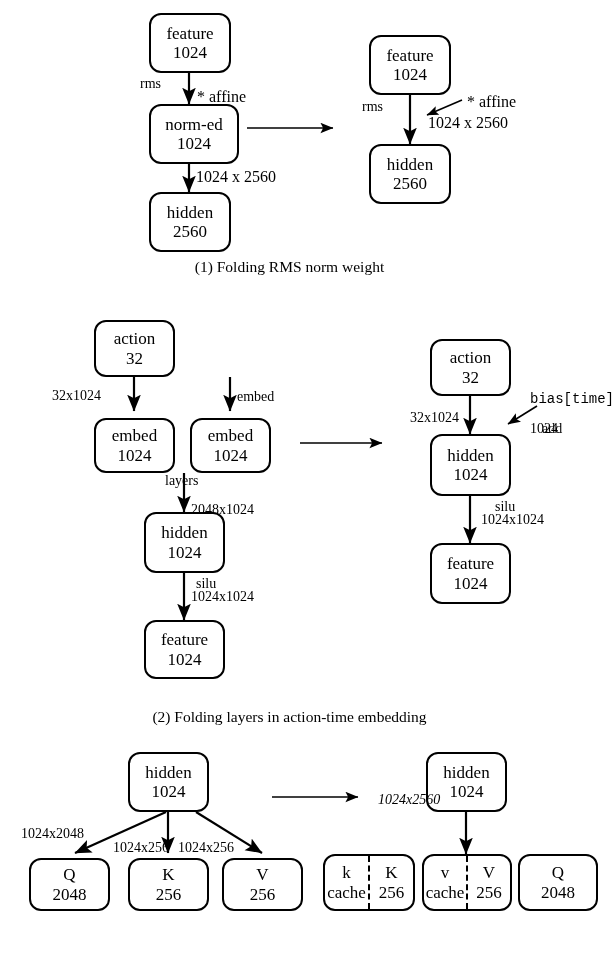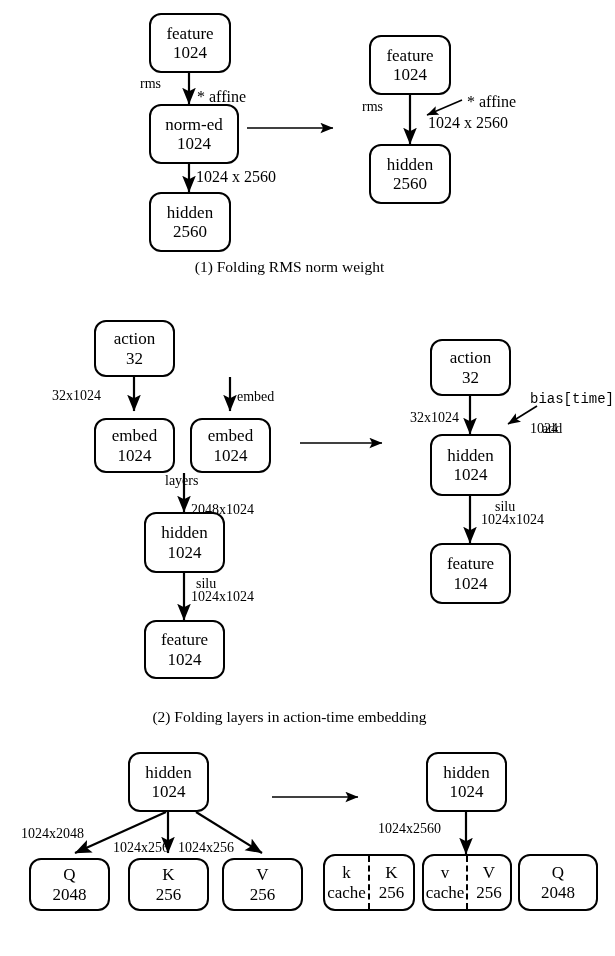--- a/index.html
+++ b/index.html
@@ -259,16 +259,16 @@
     </div>
     <div class="split-half right">
       <span class="l1">V</span>
       <span class="l2">256</span>
     </div>
   </div>
   <div class="node-box" style="left:518px; top:854px; width:80px; height:57px;">
     <span class="l1">Q</span>
     <span class="l2">2048</span>
   </div>
-  <div class="edge-label" style="left:378px; top:821px;">1024x2560</div>
+  <div class="edge-label" style="left:378px; top:792px;font-style:italic;">1024x2560</div>
 
 
 </div>
 
 </body></html>

